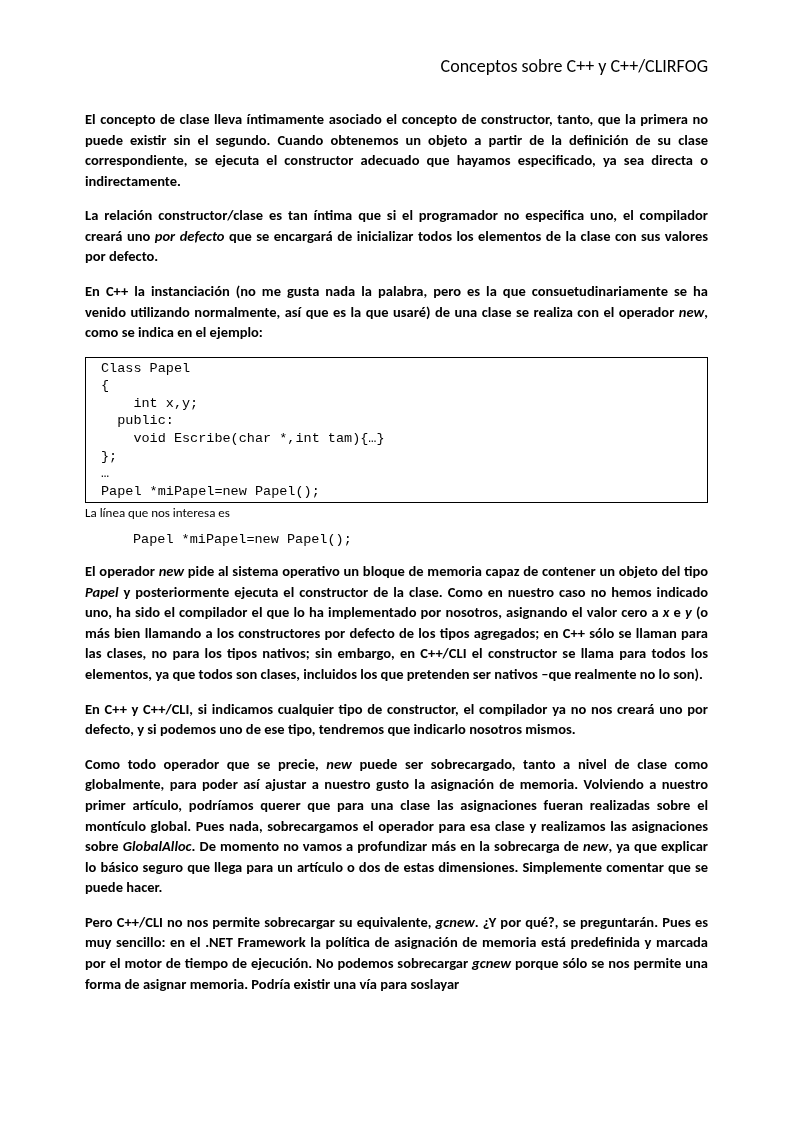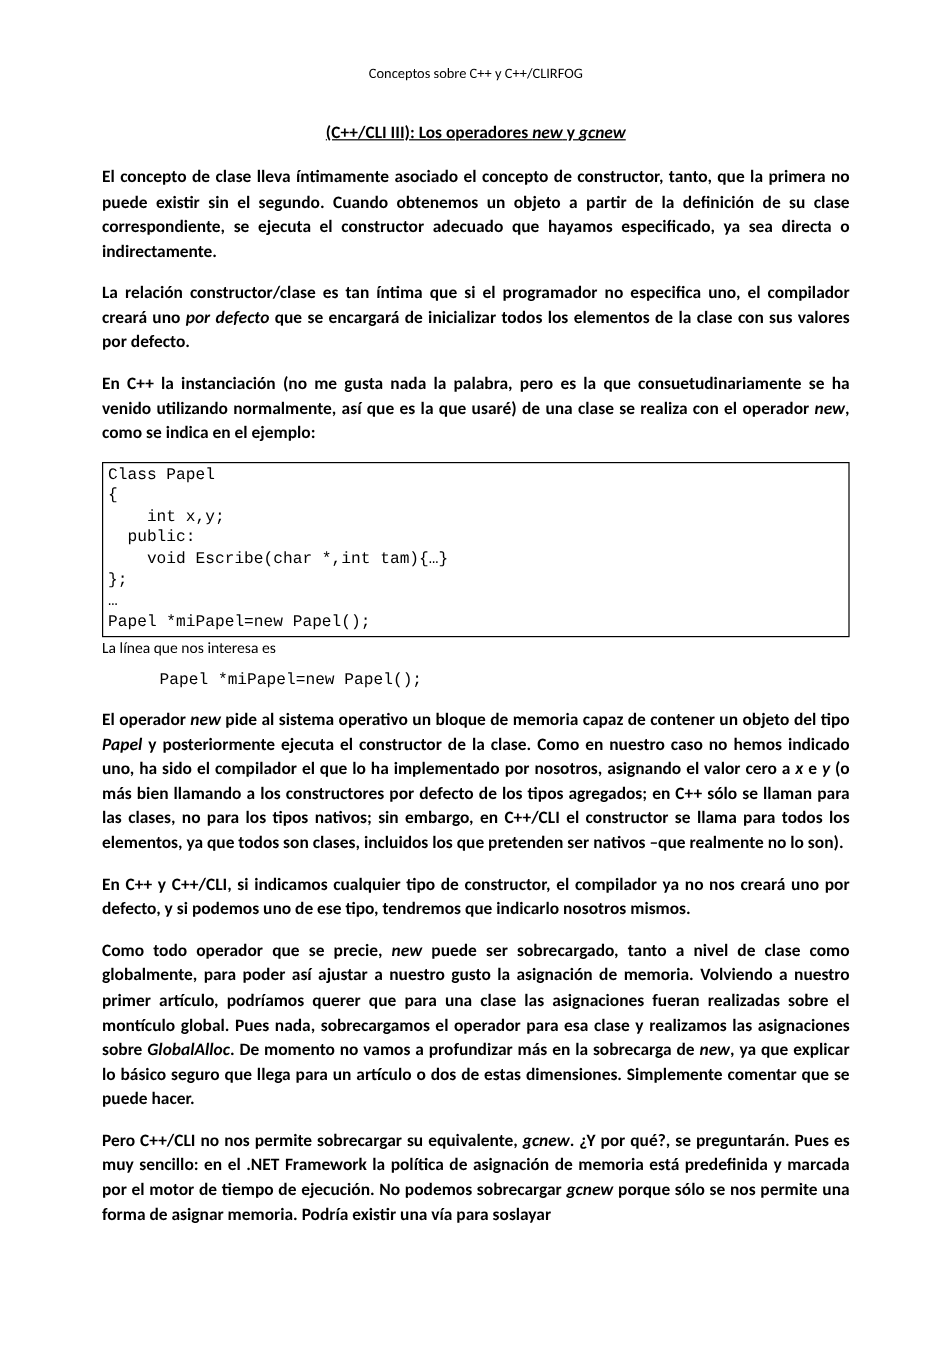--- a/index.html
+++ b/index.html
@@ -12,22 +12,22 @@
   }
   .page {
     width: 793px;
     height: 1122px;
     box-sizing: border-box;
     padding: 55px 85px 60px 85px;
     position: relative;
   }
   .header {
     display: flex;
-    justify-content: center;
-    font-size: 12px;
+    justify-content: flex-end;
+    font-size: 18px;
     margin-bottom: 32px;
   }
   .title {
     text-align: center;
     font-weight: bold;
     text-decoration: underline;
     font-size: 14.5px;
     margin-bottom: 18px;
   }
   .title .italic { font-style: italic; }
@@ -37,21 +37,21 @@
     text-align: justify;
     margin: 0 0 14px 0;
     font-weight: bold;
   }
   p.body .italic { font-style: italic; margin-top: 24px; }
   .codebox {
     border: 1px solid #000;
     font-family: "Courier New", monospace;
     font-size: 13.5px;
     line-height: 1.3;
-    padding: 2px 4px;
+    padding: 2px 15px;
     white-space: pre;
     margin: 2px 0 0 0;
   }
   .after-code {
     font-size: 13px;
     margin: 2px 0 12px 0;
   }
   .inline-code {
     font-family: "Courier New", monospace;
     font-size: 13.5px;
@@ -63,23 +63,20 @@
 </head>
 <body>
 
 <div class="page">
 
   <div class="header">
     <span>Conceptos sobre C++ y C++/CLI</span>
     <span>RFOG</span>
   </div>
 
-  <div class="title">
-    <span>(C++/CLI III): Los operadores </span><span class="italic">new</span><span> y </span><span class="italic">gcnew</span>
-  </div>
 
   <p class="body">El concepto de clase lleva íntimamente asociado el concepto de constructor, tanto, que la primera no puede existir sin el segundo. Cuando obtenemos un objeto a partir de la definición de su clase correspondiente, se ejecuta el constructor adecuado que hayamos especificado, ya sea directa o indirectamente.</p>
 
   <p class="body">
     <span>La relación constructor/clase es tan íntima que si el programador no especifica uno, el compilador creará uno </span><span class="italic">por defecto</span><span> que se encargará de inicializar todos los elementos de la clase con sus valores por defecto.</span>
   </p>
 
   <p class="body">
     <span>En C++ la instanciación (no me gusta nada la palabra, pero es la que consuetudinariamente se ha venido utilizando normalmente, así que es la que usaré) de una clase se realiza con el operador </span><span class="italic">new</span><span>, como se indica en el ejemplo:</span>
   </p>

